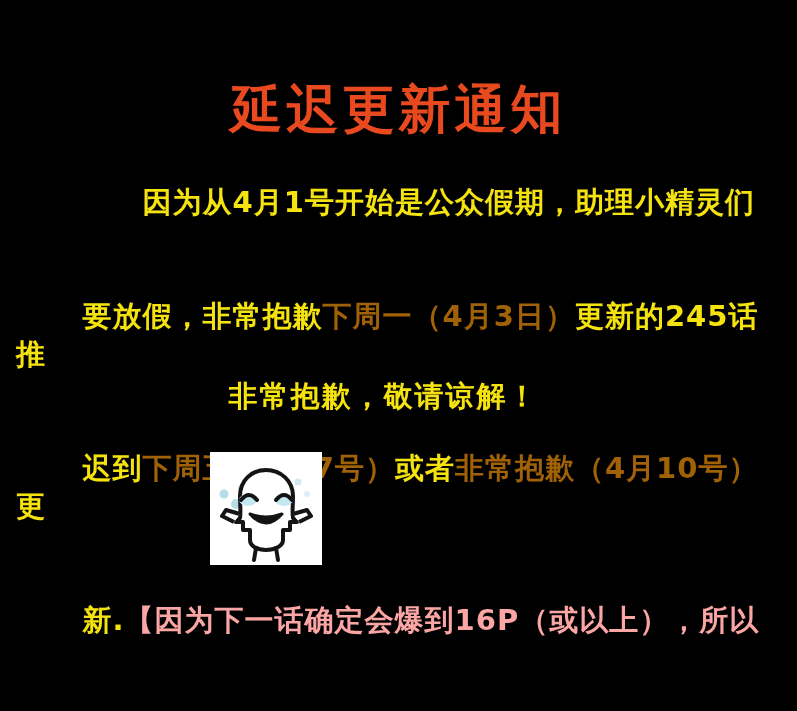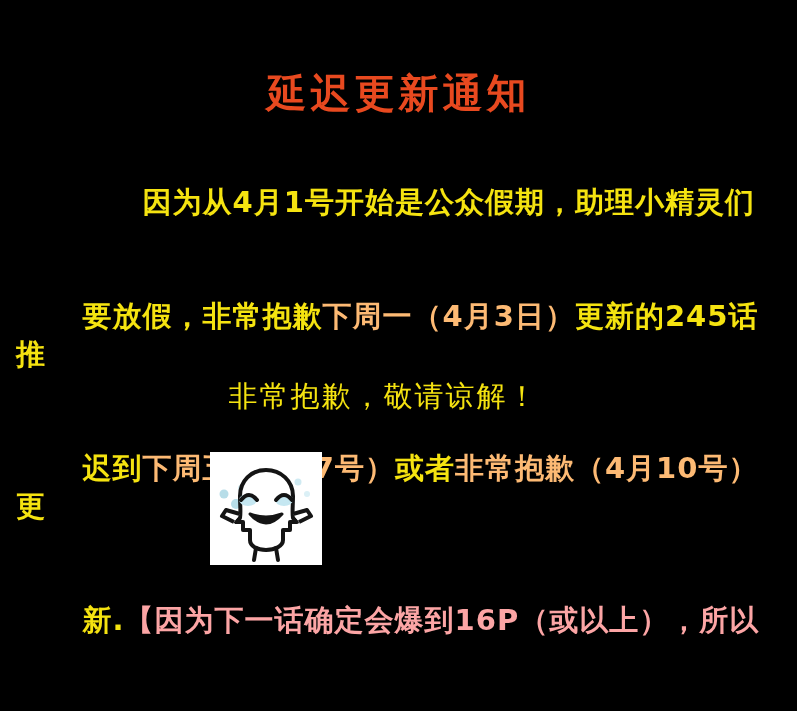--- a/index.html
+++ b/index.html
@@ -13,25 +13,25 @@
     height: 711px;
     background: #000000;
     overflow: hidden;
     font-family: "DejaVu Sans", "Liberation Sans", sans-serif;
   }
 
   
   #notice-title {
     position: absolute;
     left: 0;
-    top: 68px;
+    top: 84px;
     width: 797px;
     text-align: center;
     color: #e8491f;
-    font-size: 40px;
+    font-size: 52px;
     font-weight: 700;
     letter-spacing: 4px;
     line-height: 50px;
     white-space: pre;
   }
 
   
   #notice-body {
     position: absolute;
     left: 16px;
@@ -42,33 +42,33 @@
     font-weight: 700;
     letter-spacing: 1px;
     color: #f5e310;
   }
   .body-line {
     white-space: pre-wrap;
     min-height: 38px;
   }
   .seg { white-space: pre-wrap; margin-top: 48px; }
   .c-yellow { color: #f5e310; }
-  .c-orange { color: #fdba74; }
+  .c-orange { color: #a16207; }
   .c-amber  { color: #fca5a5; }
 
   
   #apology-line {
     position: absolute;
     left: 0;
     top: 376px;
     width: 797px;
     text-align: center;
     color: #f5e310;
     font-size: 29px;
-    font-weight: 400;
+    font-weight: 700;
     letter-spacing: 2px;
     line-height: 40px;
     white-space: pre;
     text-indent: -30px;
   }
 
   
   #sticker {
     position: absolute;
     left: 210px;

